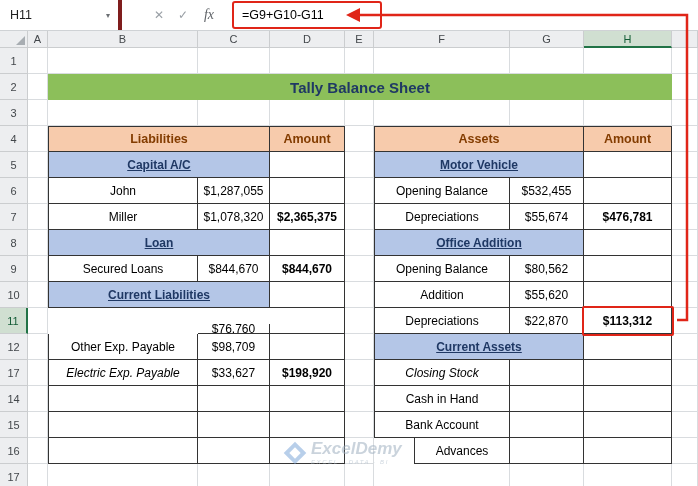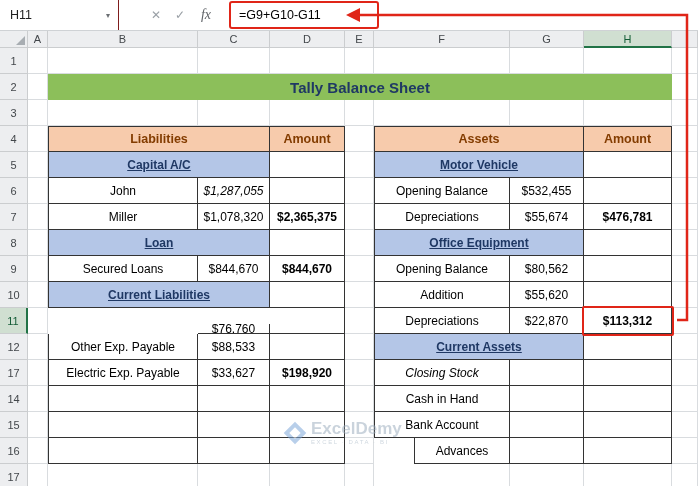--- a/index.html
+++ b/index.html
@@ -1,21 +1,21 @@
 <!DOCTYPE html>
 <html style="--annotation: #E02518; --banner-bg: #8CBF5A; --banner-text: #1F3864; --table-header-bg: #F7CBAC; --table-header-text: #833C00; --section-bg: #B4C6E7; --section-text: #1F3864; --selected-header-accent: #217346;"><head>
 <meta charset="utf-8">
 <style>
   html,body{margin:0;padding:0;}
   body{font-family:"Liberation Sans",sans-serif;background:#ffffff;}
   .stage{position:relative;width:698px;height:486px;background:#fff;overflow:hidden;}
 
   
   .formula-bar{position:relative;display:flex;align-items:center;height:30px;background:#fff;border-bottom:1px solid #CFD2D5;}
-  .name-box{width:100px;height:100%;display:flex;align-items:center;justify-content:space-between;padding:0 8px 0 10px;font-size:12.5px;color:#1f1f1f;border-right:1px solid #7f1d1d;}
+  .name-box{width:100px;height:100%;display:flex;align-items:center;justify-content:space-between;padding:0 8px 0 10px;font-size:12.5px;color:#1f1f1f;border-right:4px solid #7f1d1d;}
   .name-dd{font-size:8px;color:#6B6F73;}
   .fb-icons{display:flex;align-items:center;gap:2px;padding-left:26px;}
   .fb-btn{width:22px;text-align:center;font-size:12px;color:#9AA0A6;background:none;border:none;padding:0;font-family:inherit;cursor:default;}
   .fb-btn.fx{font-style:italic;font-family:"Liberation Serif",serif;font-size:14px;color:#5F6368;width:26px;}
   .formula-box{margin-left:10px;display:flex;align-items:center;width:130px;height:24px;border:2px solid var(--annotation,#E02518);border-radius:3px;padding:0 8px;font-size:12.5px;color:#000;background:#fff;}
 
   
   .sheet{position:relative;display:grid;background:#fff;
     grid-template-columns:28px 20px 150px 72px 75px 29px 136px 74px 88px 26px;
     grid-template-rows:17px repeat(17,26px);}
@@ -31,21 +31,21 @@
   .tblhead{background:var(--table-header-bg,#F7CBAC);color:var(--table-header-text,#833C00);font-weight:bold;font-size:12.5px;}
   .tblsection{background:var(--section-bg,#B4C6E7);color:var(--section-text,#1F3864);font-weight:bold;text-decoration:underline;}
   .total{font-weight:bold;}
   .banner{background:var(--banner-bg,#8CBF5A);color:var(--banner-text,#1F3864);font-size:15px;font-weight:bold;z-index:2;border-right:none;border-bottom:none;}
 
   
   .sel-box{margin:-2px;border:2px solid var(--annotation,#E02518);border-radius:2px;z-index:9;pointer-events:none;background:transparent;}
   .annot-svg{position:absolute;left:0;top:0;z-index:10;pointer-events:none;}
 
   
-  .watermark{position:absolute;left:287px;top:420px;display:flex;align-items:center;gap:8px;opacity:.55;z-index:6;pointer-events:none;}
+  .watermark{position:absolute;left:287px;top:440px;display:flex;align-items:center;gap:8px;opacity:.55;z-index:6;pointer-events:none;font-style:italic;}
   .wm-logo{width:16px;height:16px;background:#7FA8D9;transform:rotate(45deg);position:relative;flex:none;}
   .wm-logo::after{content:"";position:absolute;left:4px;top:4px;right:4px;bottom:4px;background:#fff;}
   .wm-text{display:flex;flex-direction:column;}
   .wm-brand{font-size:17px;font-weight:bold;color:#9FB0C0;line-height:1;}
   .wm-tag{font-size:6px;letter-spacing:1.6px;color:#A9B8C6;margin-top:2px;}
 </style>
 </head>
 <body>
 
 <div class="stage">
@@ -124,21 +124,21 @@
       <div class="cell" style="grid-area: 6 / 4;"></div>
       <div class="cell tbl" style="grid-area: 6 / 5;"></div>
       <div class="cell" style="grid-area: 6 / 6;"></div>
       <div class="cell" style="grid-area: 6 / 7;"></div>
       <div class="cell" style="grid-area: 6 / 8;"></div>
       <div class="cell tbl" style="grid-area: 6 / 9;"></div>
       <div class="cell" style="grid-area: 6 / 10;"></div>
       <div class="hdr rowhdr" style="grid-area: 7 / 1;">6</div>
       <div class="cell" style="grid-area: 7 / 2;"></div>
       <div class="cell tbl tbl-left" style="grid-area: 7 / 3;">John</div>
-      <div class="cell tbl" style="grid-area: 7 / 4; font-style: italic;">$1,287,055</div>
+      <div class="cell tbl" style="grid-area: 7 / 4;">$1,287,055</div>
       <div class="cell tbl" style="grid-area: 7 / 5;"></div>
       <div class="cell" style="grid-area: 7 / 6;"></div>
       <div class="cell tbl tbl-left" style="grid-area: 7 / 7;">Opening Balance</div>
       <div class="cell tbl" style="grid-area: 7 / 8;">$532,455</div>
       <div class="cell tbl" style="grid-area: 7 / 9;"></div>
       <div class="cell" style="grid-area: 7 / 10;"></div>
       <div class="hdr rowhdr" style="grid-area: 8 / 1;">7</div>
       <div class="cell" style="grid-area: 8 / 2;"></div>
       <div class="cell tbl tbl-left" style="grid-area: 8 / 3;">Miller</div>
       <div class="cell tbl" style="grid-area: 8 / 4;">$1,078,320</div>
@@ -183,30 +183,30 @@
       <div class="cell tbl" style="grid-area: 12 / 4; margin-top: 16px;">$76,760</div>
       <div class="cell tbl" style="grid-area: 12 / 5;"></div>
       <div class="cell" style="grid-area: 12 / 6;"></div>
       <div class="cell tbl tbl-left" style="grid-area: 12 / 7;">Depreciations</div>
       <div class="cell tbl" style="grid-area: 12 / 8;">$22,870</div>
       <div class="cell tbl total" style="grid-area: 12 / 9;">$113,312</div>
       <div class="cell" style="grid-area: 12 / 10;"></div>
       <div class="hdr rowhdr" style="grid-area: 13 / 1;">12</div>
       <div class="cell" style="grid-area: 13 / 2;"></div>
       <div class="cell tbl tbl-left" style="grid-area: 13 / 3;">Other Exp. Payable</div>
-      <div class="cell tbl" style="grid-area: 13 / 4;">$88,533</div>
+      <div class="cell tbl" style="grid-area: 13 / 4;">$98,709</div>
       <div class="cell tbl" style="grid-area: 13 / 5;"></div>
       <div class="cell" style="grid-area: 13 / 6;"></div>
       <div class="cell" style="grid-area: 13 / 7;"></div>
       <div class="cell" style="grid-area: 13 / 8;"></div>
       <div class="cell tbl" style="grid-area: 13 / 9;"></div>
       <div class="cell" style="grid-area: 13 / 10;"></div>
       <div class="hdr rowhdr" style="grid-area: 14 / 1;">17</div>
       <div class="cell" style="grid-area: 14 / 2;"></div>
-      <div class="cell tbl tbl-left" style="grid-area: 14 / 3;">Electric Exp. Payable</div>
+      <div class="cell tbl tbl-left" style="grid-area: 14 / 3; font-style: italic;">Electric Exp. Payable</div>
       <div class="cell tbl" style="grid-area: 14 / 4;">$33,627</div>
       <div class="cell tbl total" style="grid-area: 14 / 5;">$198,920</div>
       <div class="cell" style="grid-area: 14 / 6;"></div>
       <div class="cell tbl tbl-left" style="grid-area: 14 / 7; font-style: italic;">Closing Stock</div>
       <div class="cell tbl" style="grid-area: 14 / 8;"></div>
       <div class="cell tbl" style="grid-area: 14 / 9;"></div>
       <div class="cell" style="grid-area: 14 / 10;"></div>
       <div class="hdr rowhdr" style="grid-area: 15 / 1;">14</div>
       <div class="cell" style="grid-area: 15 / 2;"></div>
       <div class="cell tbl tbl-left" style="grid-area: 15 / 3;"></div>
@@ -247,21 +247,21 @@
       <div class="cell" style="grid-area: 18 / 8;"></div>
       <div class="cell" style="grid-area: 18 / 9;"></div>
       <div class="cell" style="grid-area: 18 / 10;"></div>
       <div class="cell banner" style="grid-area: 3 / 3 / auto / 10;">Tally Balance Sheet</div>
       <div class="cell tbl tbl-top tbl-left tblhead" style="grid-area: 5 / 3 / auto / span 2;">Liabilities</div>
       <div class="cell tbl tbl-left tblsection" style="grid-area: 9 / 3 / auto / span 2;">Loan</div>
       <div class="cell tbl tbl-left tblsection" style="grid-area: 6 / 3 / auto / span 2;">Capital A/C</div>
       <div class="cell tbl tbl-left tblsection" style="grid-area: 11 / 3 / auto / span 2;">Current Liabilities</div>
       <div class="cell tbl tbl-top tbl-left tblhead" style="grid-area: 5 / 7 / auto / span 2;">Assets</div>
       <div class="cell tbl tbl-left tblsection" style="grid-area: 6 / 7 / auto / span 2;">Motor Vehicle</div>
-      <div class="cell tbl tbl-left tblsection" style="grid-area: 9 / 7 / auto / span 2;">Office Equipment</div>
+      <div class="cell tbl tbl-left tblsection" style="grid-area: 9 / 7 / auto / span 2;">Office Addition</div>
       <div class="sel-box" style="grid-area: 12 / 9;"></div>
       <div class="cell tbl tbl-left tblsection" style="grid-area: 13 / 7 / auto / span 2;">Current Assets</div>
     </div>
 
   <div class="watermark">
     <span class="wm-logo"></span>
     <span class="wm-text">
       <span class="wm-brand">ExcelDemy</span>
       <span class="wm-tag">EXCEL · DATA · BI</span>
     </span>

